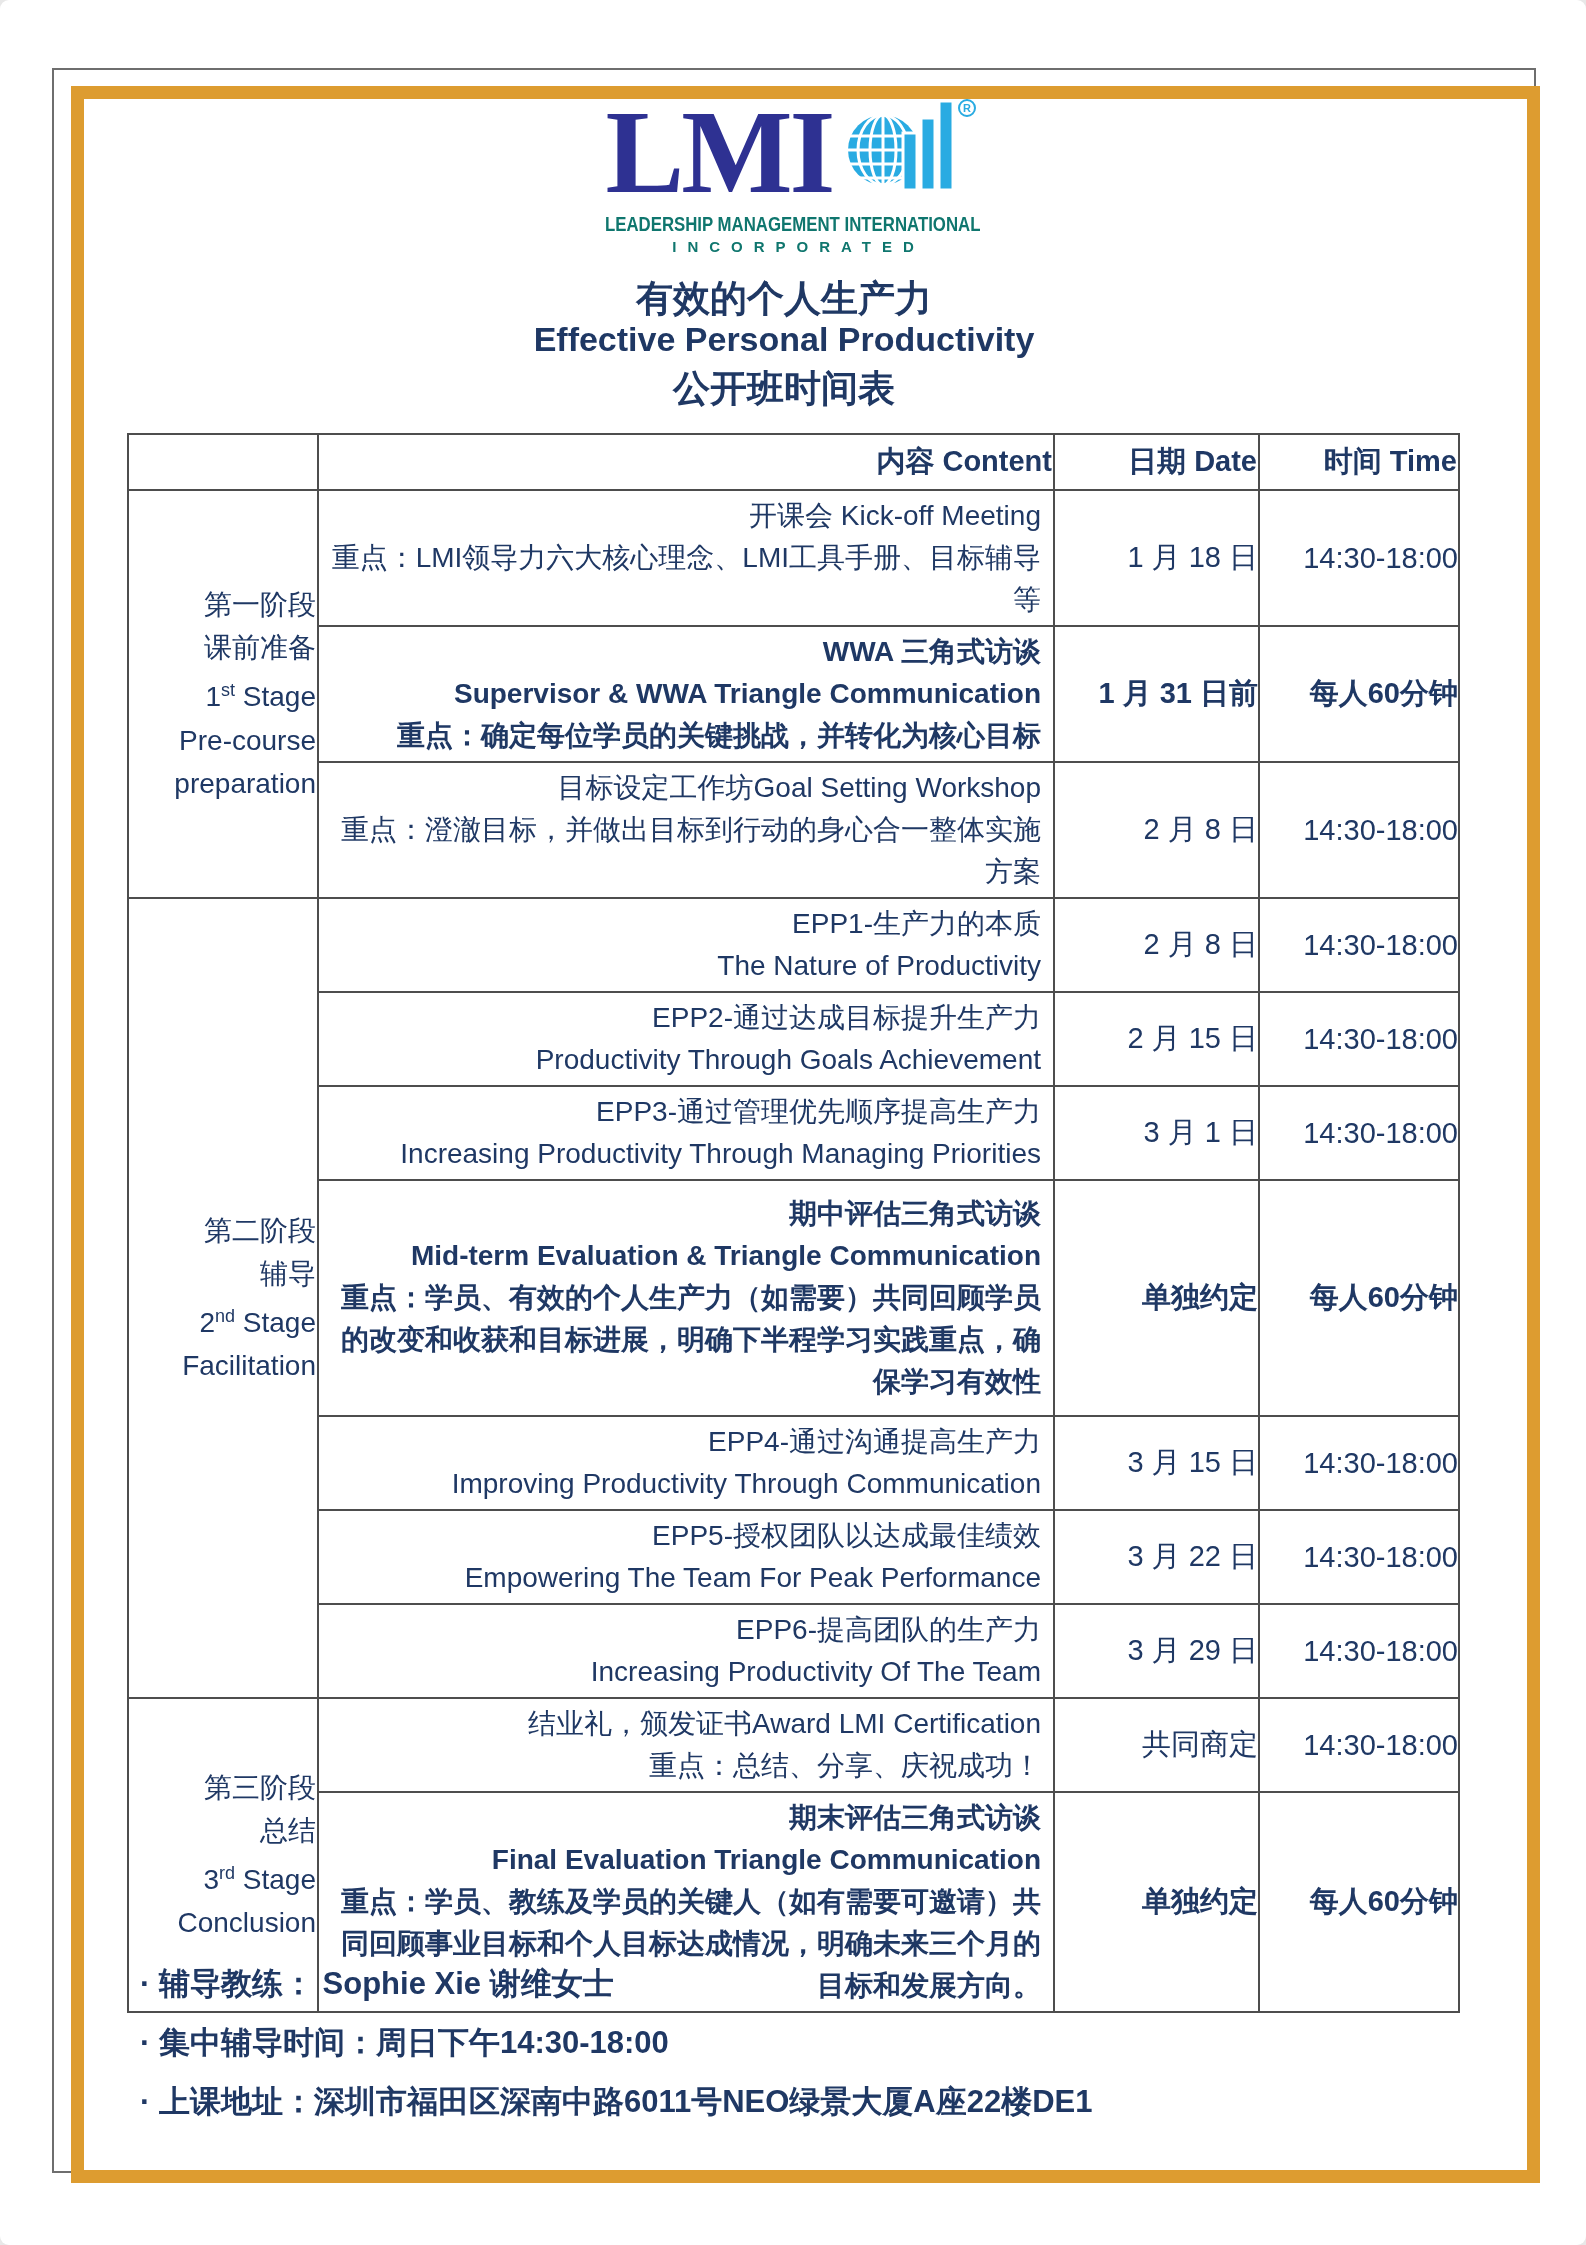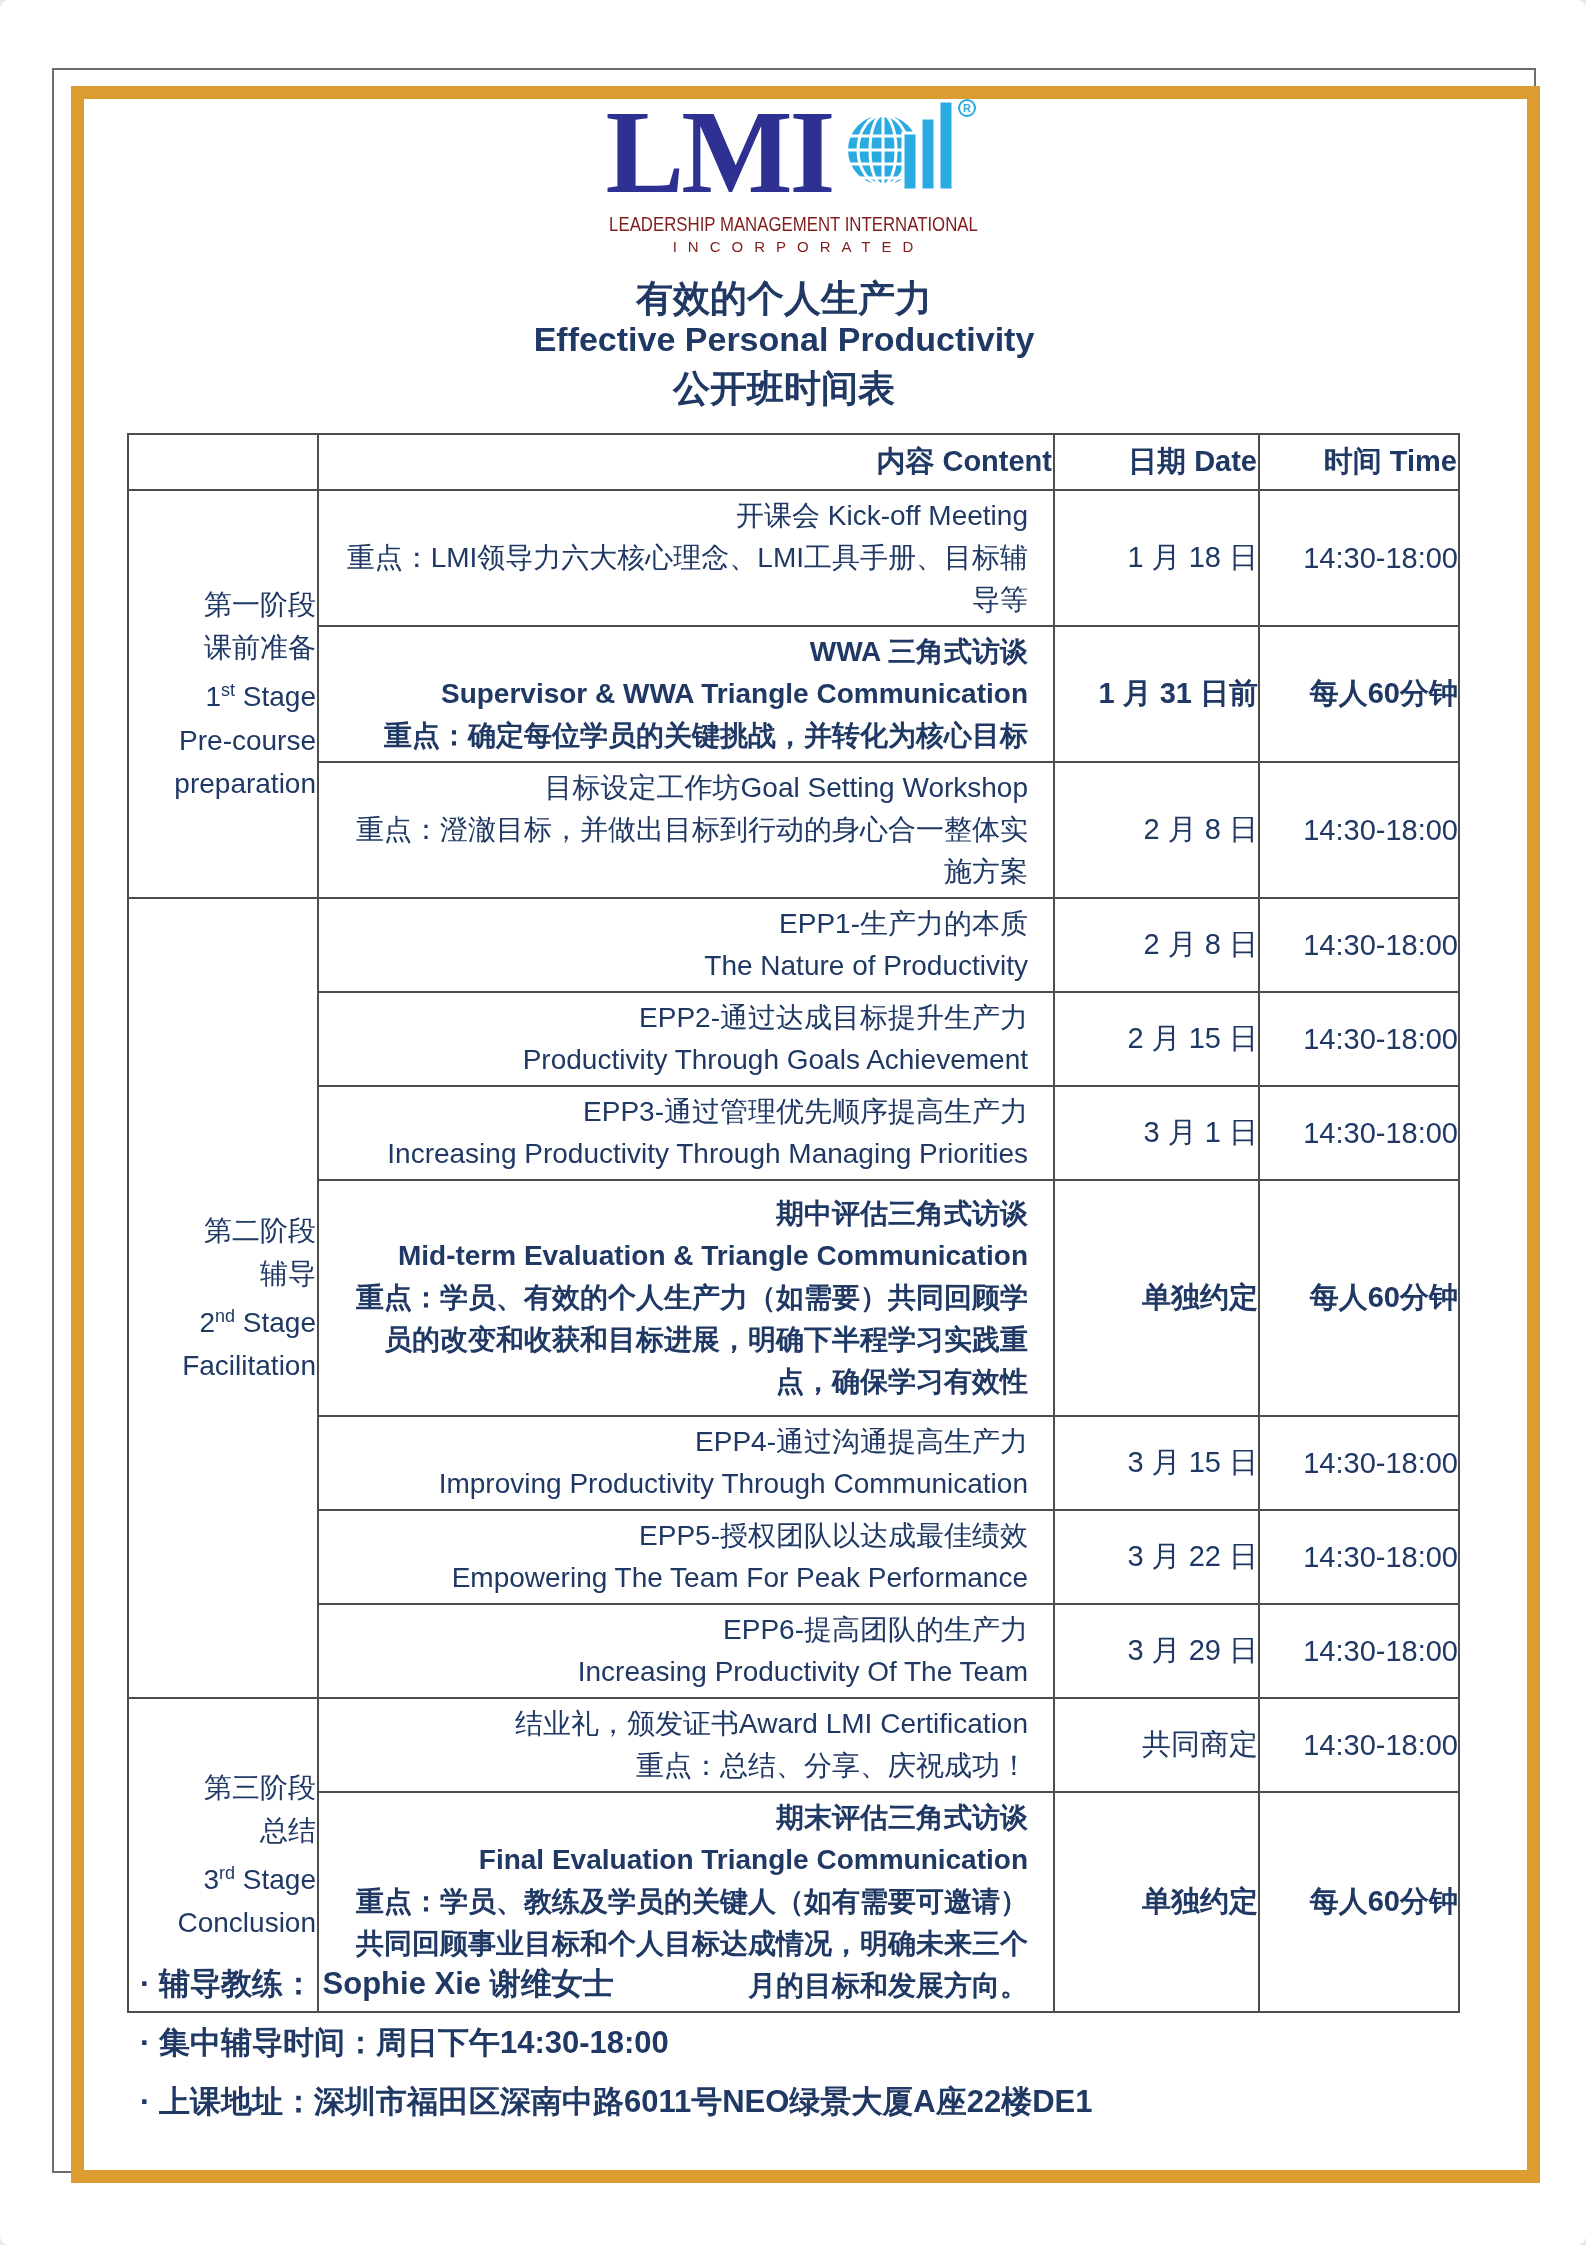--- a/index.html
+++ b/index.html
@@ -7,36 +7,36 @@
         font-family:"Liberation Sans","DejaVu Sans",sans-serif;color:#1f3864;border-radius:9px;}
   
   .frame-outer{position:absolute;left:52px;top:68px;width:1480px;height:2101px;border:2px solid #6e6e6e;}
   .frame-gold{position:absolute;left:71px;top:86px;width:1443px;height:2071px;border:13px solid #dd9c30;}
 
   
   .logo-wrap{position:absolute;left:0;top:98px;width:1586px;text-align:center;}
   .logo-row{display:inline-flex;align-items:flex-end;gap:14px;}
   .logo-acronym{font-family:"Liberation Serif","DejaVu Serif",serif;font-weight:700;
                 font-size:118px;line-height:0.82;color:#2e3192;letter-spacing:-3px;}
-  .logo-sub{color:#7f1d1d;font-weight:400;margin-top:10px;}
+  .logo-sub{color:#0f766e;font-weight:700;margin-top:10px;}
   .logo-sub-line1{display:inline-block;font-size:21px;letter-spacing:0px;transform:scaleX(0.80);transform-origin:center;white-space:nowrap;}
   .logo-sub-line2{font-size:15px;letter-spacing:11px;margin-top:2px;text-indent:11px;}
 
   
   .title{position:absolute;left:0;width:1568px;text-align:center;font-weight:700;color:#1f3864;}
   .title-zh{top:274px;font-size:37px;}
   .title-en{top:320px;font-size:34px;}
   .title-schedule{top:364px;font-size:37px;}
 
   
   table.schedule{position:absolute;left:127px;top:433px;width:1331px;border-collapse:collapse;table-layout:fixed;}
   table.schedule td,table.schedule th{border:2px solid #4d4d4d;color:#1f3864;text-align:right;}
   th.h{font-size:29px;font-weight:700;text-align:center;vertical-align:middle;}
   td.stage{ text-align:center;vertical-align:middle;font-size:28px;line-height:43px;font-weight:400;}
-  td.content{vertical-align:middle;padding:4px 25px;font-size:28px;line-height:42px;font-weight:400;text-align:left;}
+  td.content{vertical-align:middle;padding:4px 12px;font-size:28px;line-height:42px;font-weight:400;text-align:left;}
   td.date,td.time{text-align:center;vertical-align:middle;font-size:29px;font-weight:400;padding:0;}
   tr.bold td{font-weight:700;}
   sup.ord{font-size:18px;}
 
   
   .footer{position:absolute;left:140px;top:1962px;width:1320px;color:#1f3864;font-weight:700;font-size:31px;}
   .footer .fline{line-height:43px;margin-bottom:16px;white-space:nowrap;}
 </style>
 </head>
 <body>

